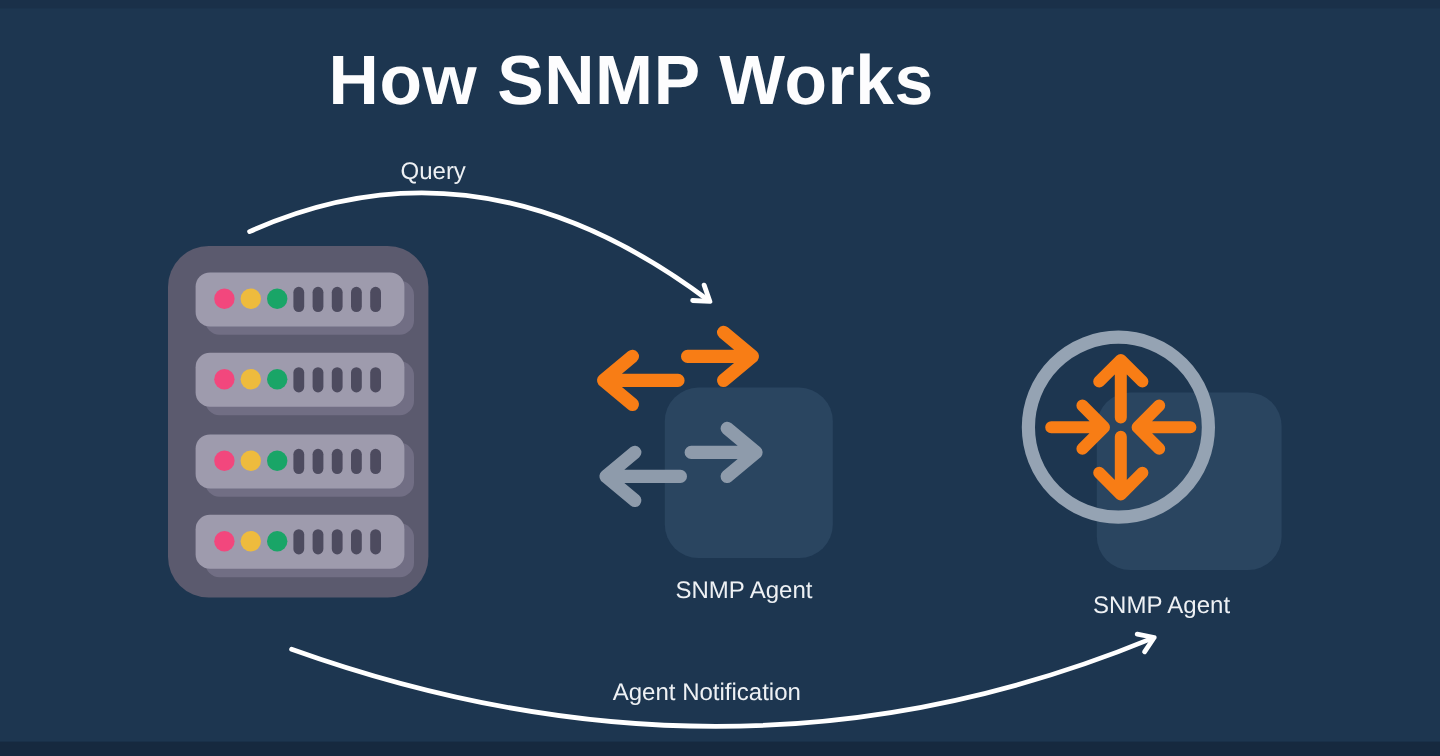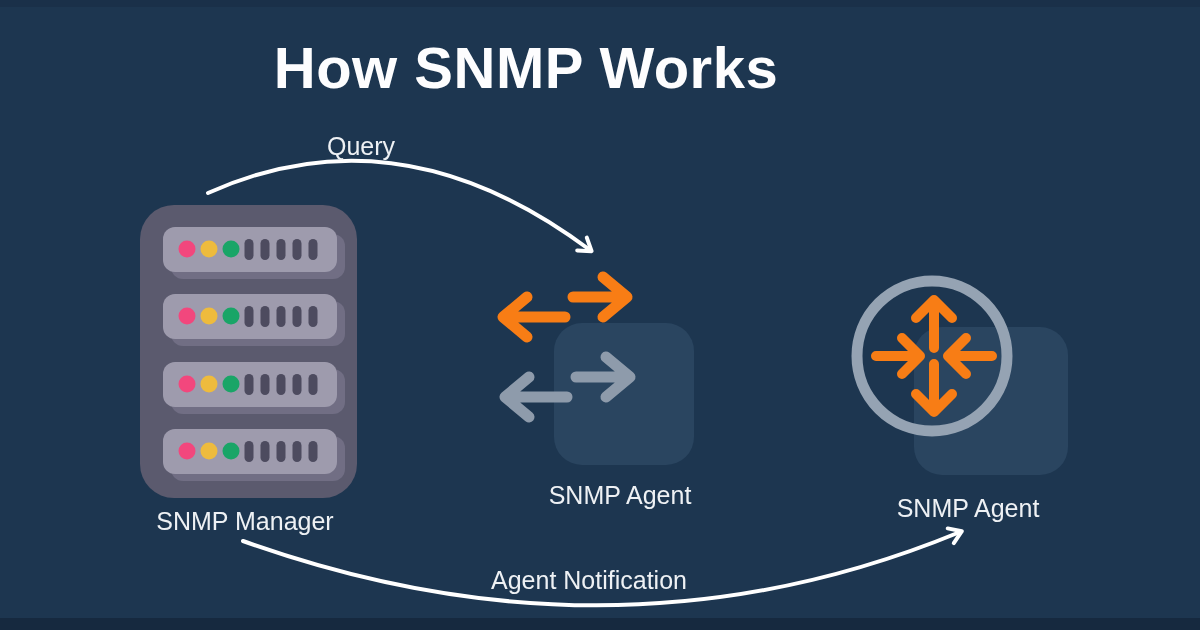--- a/index.html
+++ b/index.html
@@ -20,21 +20,21 @@
   .strip{position:absolute;left:0;width:1200px;}
   .strip.top{top:0;height:7px;background:var(--strip-top);}
   .strip.bottom{bottom:0;height:12px;background:var(--strip-bottom);}
   .diagram-svg{position:absolute;left:0;top:0;}
   .title{
     position:absolute;left:0;top:34px;width:1052px;text-align:center;
     font-size:58px;font-weight:700;color:#fdfdfe;letter-spacing:0.5px;
   }
   .lbl{
     position:absolute;transform:translateX(-50%);
-    font-size:25px;color:var(--text);white-space:nowrap;
+    font-size:20px;color:var(--text);white-space:nowrap;
   }
   .lbl.query{left:361px;top:132px;}
   .lbl.manager{left:245px;top:507px;}
   .lbl.agent-mid{left:620px;top:481px;}
   .lbl.agent-right{left:968px;top:494px;}
   .lbl.trap{left:589px;top:566px;}
   
   .fill-body{fill:var(--server-body);}
   .fill-bar{fill:var(--server-bar);}
   .fill-bar-shadow{fill:var(--server-bar-shadow);}
@@ -138,20 +138,19 @@
       <rect class="fill-tile" x="914" y="327" width="154" height="148" rx="28"></rect>
       <circle class="ring" cx="932" cy="356" r="75"></circle>
       <path class="router-arrow" d="M934 348 V304 M916 318 L934 300 L952 318"></path>
       <path class="router-arrow" d="M934 364 V408 M916 394 L934 412 L952 394"></path>
       <path class="router-arrow" d="M876 356 H916 M902 338 L920 356 L902 374"></path>
       <path class="router-arrow" d="M992 356 H952 M966 338 L948 356 L966 374"></path>
     </g>
   </svg>
 
   <div class="lbl query">Query</div>
-  <div class="lbl manager">SNMP Manager</div>
   <div class="lbl agent-mid">SNMP Agent</div>
   <div class="lbl agent-right">SNMP Agent</div>
   <div class="lbl trap">Agent Notification</div>
 
   <div class="strip bottom"></div>
 
 </div>
 
 </body></html>

